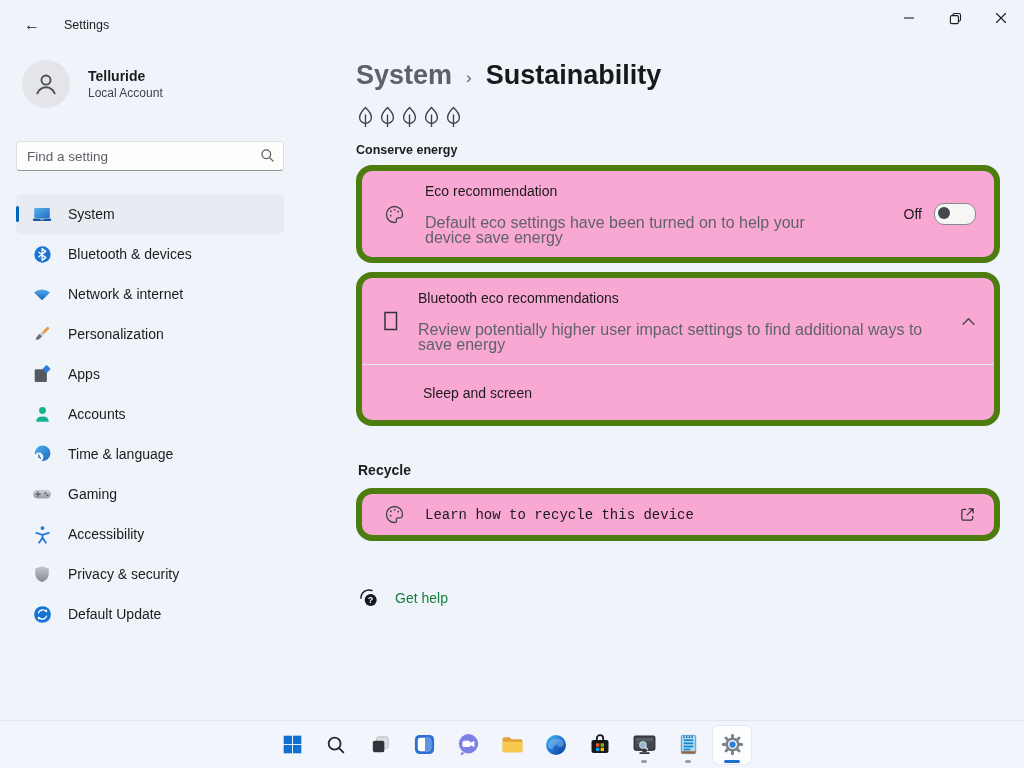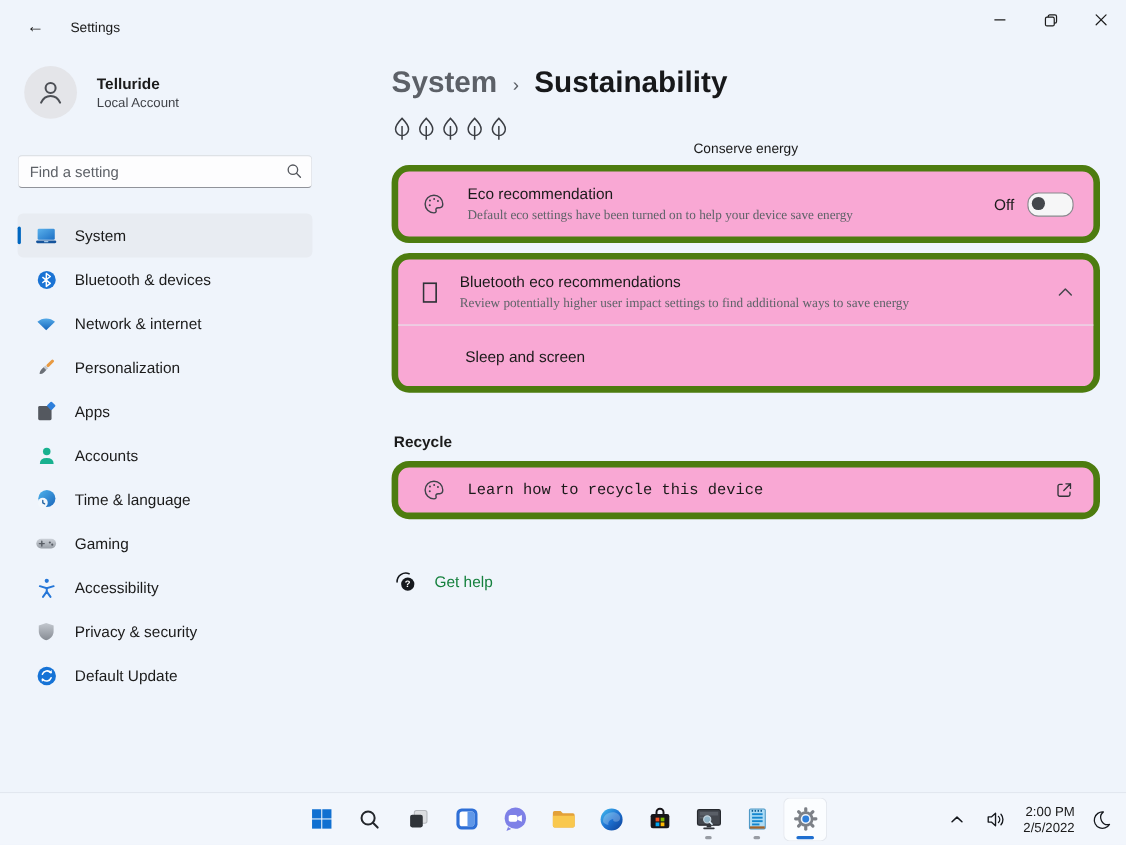--- a/index.html
+++ b/index.html
@@ -38,28 +38,28 @@
   .nav-item.active::before{content:"";position:absolute;left:0;top:12px;width:3px;height:16px;border-radius:2px;background:#0067c0;}
   .nicon{width:20px;height:20px;display:flex;align-items:center;justify-content:center;}
 
   
   .content{position:absolute;left:356px;top:50px;width:644px;}
   .breadcrumb{display:flex;align-items:center;margin-top:10px;}
   .crumb-parent{font-size:27px;font-weight:700;color:#5c6067;cursor:pointer;}
   .crumb-sep{font-size:17px;color:#5c6067;margin:5px 14px 0 14px;}
   .crumb-current{font-size:27px;font-weight:700;color:#17181a;}
   .leaf-row{display:flex;gap:3px;margin-top:15px;}
-  .conserve-label{font-size:12.5px;font-weight:400;margin-top:0;text-align:center;}
+  .conserve-label{font-size:12.5px;font-weight:700;margin-top:15px;}
 
   .card{background:#f9a8d4;border:6px solid #4d7c0f;border-radius:16px;box-sizing:border-box;}
   .card.eco{margin-top:8px;min-height:70px;display:flex;align-items:center;}
   .row{display:flex;align-items:center;width:100%;box-sizing:border-box;padding:12px 18px 12px 22px;gap:20px;}
   .row-text{flex:1;}
   .row-title{font-size:14px;color:#1a1a1a;}
-  .row-desc{font-size:12px;color:#5f6369;margin-top:4px;line-height:15px;font-family:Liberation Serif, serif;}
+  .row-desc{font-size:16px;color:#5f6369;margin-top:16px;line-height:15px;}
   .w410{max-width:410px;}
   .right-ctl{display:flex;align-items:center;gap:12px;}
   .toggle-label{font-size:14px;}
   .toggle{width:40px;height:20px;border:1px solid #87898d;border-radius:10px;background:#f6f6f7;position:relative;cursor:pointer;}
   .toggle .knob{position:absolute;left:3px;top:3px;width:12px;height:12px;border-radius:50%;background:#44474c;}
 
   .card.advanced{margin-top:9px;padding:0;}
   .adv-header{min-height:56px;display:flex;align-items:center;cursor:pointer;}
   .adv-sub{height:55px;display:flex;align-items:center;padding-left:61px;font-size:14px;border-top:1px solid #e5e7eb;cursor:pointer;}
 
@@ -507,35 +507,13 @@
             <rect x="10.6" y="17.8" width="2.8" height="4.4" rx="1.3" transform="rotate(45 12 12)"></rect>
           <rect x="1.8" y="10.6" width="4.4" height="2.8" rx="1.3" transform="rotate(45 12 12)"></rect>
             <rect x="17.8" y="10.6" width="4.4" height="2.8" rx="1.3" transform="rotate(45 12 12)"></rect>
         </g>
         <circle cx="12" cy="12" r="4.4" fill="#eef3fa"></circle>
         <circle cx="12" cy="12" r="3" fill="#2e7fdb"></circle>
       </svg>
     </div>
   </div>
 
-  <div class="tray">
-    <div class="tray-btn">
-      <svg width="14" height="10" viewBox="0 0 14 10">
-        <path d="M2.5 7 L7 2.8 L11.5 7" fill="none" stroke="#15181d" stroke-width="1.4" stroke-linecap="round" stroke-linejoin="round"></path>
-      </svg>
-    </div>
-    <div class="tray-btn">
-      <svg width="19" height="16" viewBox="0 0 20 16">
-        <path d="M2.5 5.5 v5 h3 l4 3.5 V2 l-4 3.5 Z" fill="none" stroke="#15181d" stroke-width="1.3" stroke-linejoin="round"></path>
-        <path d="M12.3 5 a4.3 4.3 0 0 1 0 6 M14.7 3 a7.6 7.6 0 0 1 0 10" fill="none" stroke="#15181d" stroke-width="1.3" stroke-linecap="round"></path>
-      </svg>
-    </div>
-    <div class="clock">
-      <div>2:00 PM</div>
-      <div>2/5/2022</div>
-    </div>
-    <div class="tray-btn">
-      <svg width="18" height="18" viewBox="0 0 20 20">
-        <path d="M12.3 2.4 a8.3 8.3 0 1 0 6.2 12.6 a7.2 7.2 0 0 1-6.2-12.6 Z" fill="none" stroke="#15181d" stroke-width="1.3" stroke-linejoin="round"></path>
-      </svg>
-    </div>
-  </div>
 </div>
 
 </body></html>

